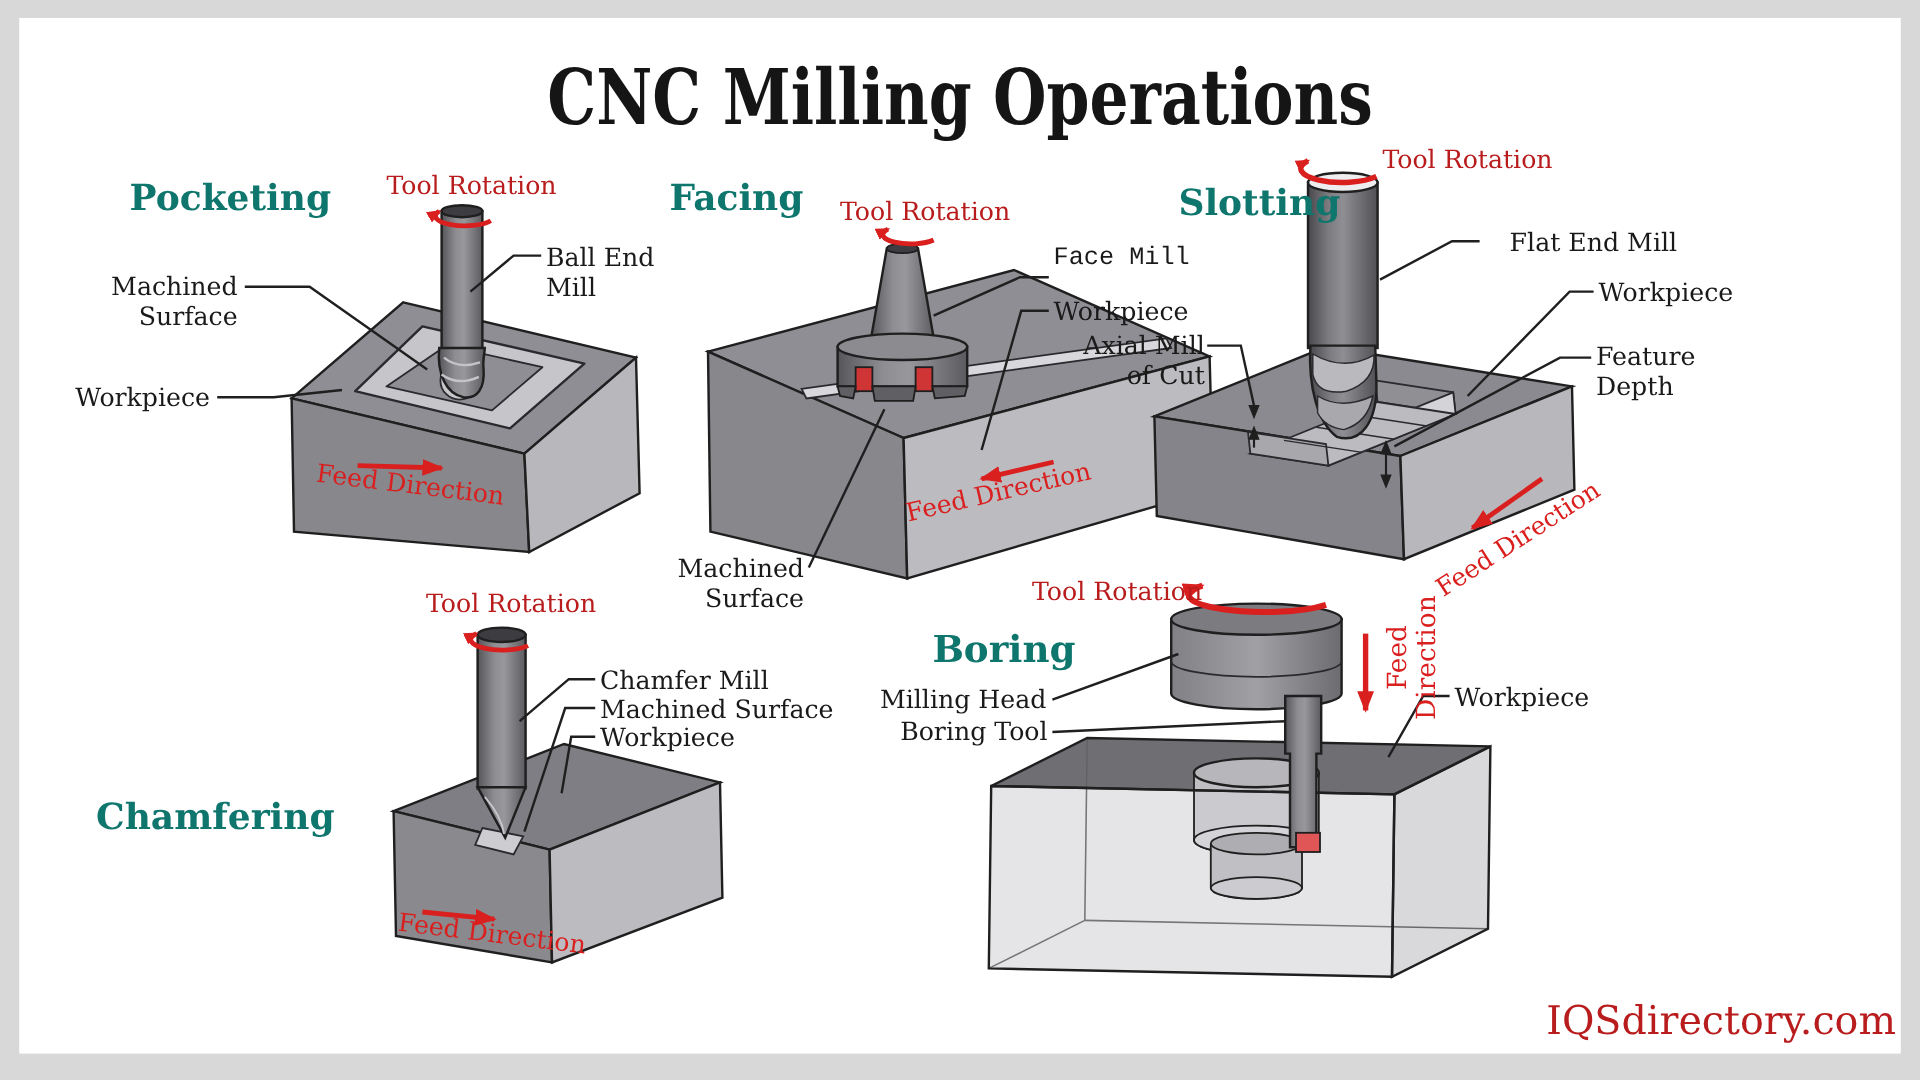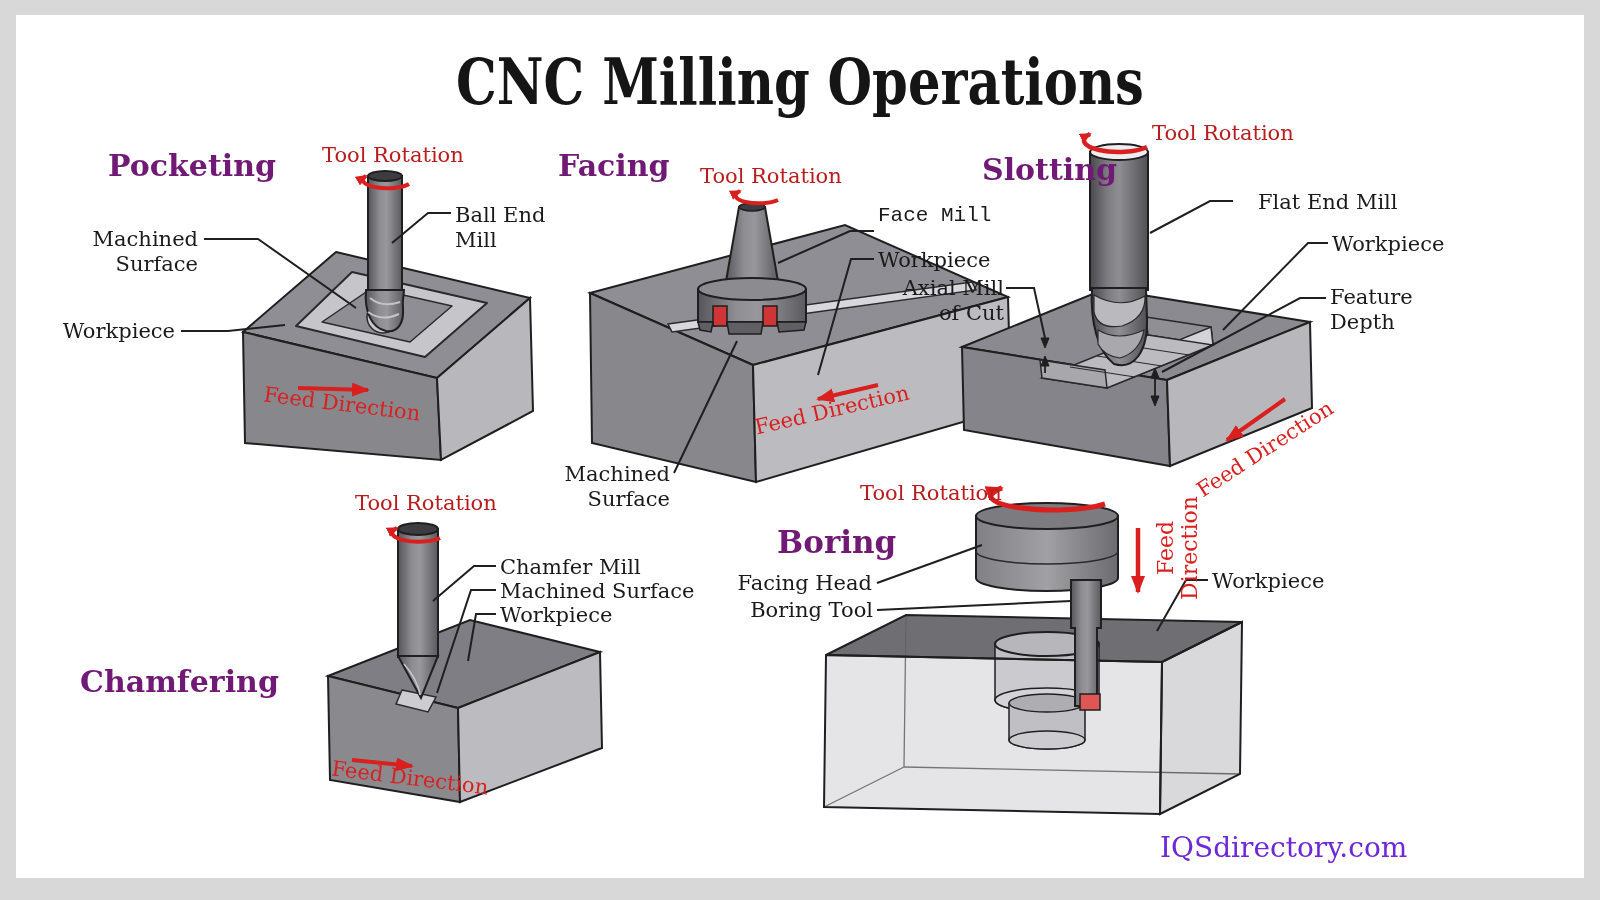--- a/index.html
+++ b/index.html
@@ -2,24 +2,24 @@
 <html><head>
 <meta charset="utf-8">
 <style>
   html,body{margin:0;padding:0;}
   body{width:1600px;height:900px;background:#d8d8d8;font-family:"DejaVu Serif",serif;position:relative;overflow:hidden;}
   .canvas{position:absolute;left:16px;top:15px;right:16px;bottom:22px;background:#ffffff;}
   svg.art{position:absolute;left:0;top:0;width:1600px;height:900px;}
   .lbl{position:absolute;font-size:21px;line-height:25px;color:#1a1a1a;white-space:nowrap;}
   .lbl.rt{text-align:right;white-space:normal;}
   .lbl.red{color:#b91c1c;}
-  .heading{position:absolute;font-size:30px;color:#701a75;font-weight:600;white-space:nowrap;}
+  .heading{position:absolute;font-size:30px;color:#0f766e;font-weight:600;white-space:nowrap;}
   .feed{position:absolute;font-size:21px;color:#da1f1f;text-align:center;white-space:nowrap;}
   .title{position:absolute;left:0;right:0;top:44px;text-align:center;font-size:64px;font-weight:700;color:#151515;transform:scaleX(0.80);}
-  .watermark{position:absolute;left:1160px;top:831px;width:420px;text-align:left;font-size:28px;color:#6d28d9;}
+  .watermark{position:absolute;left:1160px;top:831px;width:420px;text-align:right;font-size:33px;color:#b91c1c;}
   .vfeed{position:absolute;left:1098px;top:524px;width:160px;text-align:center;font-size:22px;line-height:24px;color:#da1f1f;transform:rotate(-90deg);}
   .vfeed span{display:block;}
   .l2 span{display:block;}
 </style>
 </head>
 <body>
 
 <div class="canvas"></div>
 
 <svg class="art" viewBox="0 0 1600 900">
@@ -251,21 +251,21 @@
 
 <div class="heading" style="left:80px;top:664px;">Chamfering</div>
 <div class="lbl red" style="left:355px;top:491px;">Tool Rotation</div>
 <div class="lbl" style="left:500px;top:555px;">Chamfer Mill</div>
 <div class="lbl" style="left:500px;top:579px;">Machined Surface</div>
 <div class="lbl" style="left:500px;top:603px;">Workpiece</div>
 <div class="feed" style="left:330px;top:766px;width:160px;transform:rotate(7deg);">Feed Direction</div>
 
 <div class="heading" style="left:777px;top:524px;font-size:31px;">Boring</div>
 <div class="lbl red" style="left:860px;top:481px;">Tool Rotation</div>
-<div class="lbl rt" style="left:732px;top:571px;width:140px;">Facing Head</div>
+<div class="lbl rt" style="left:732px;top:571px;width:140px;">Milling Head</div>
 <div class="lbl rt" style="left:733px;top:598px;width:140px;">Boring Tool</div>
 <div class="lbl" style="left:1212px;top:569px;">Workpiece</div>
 <div class="vfeed">
   <span>Feed</span>
   <span>Direction</span>
 </div>
 
 <div class="watermark">IQSdirectory.com</div>
 
 </body></html>

